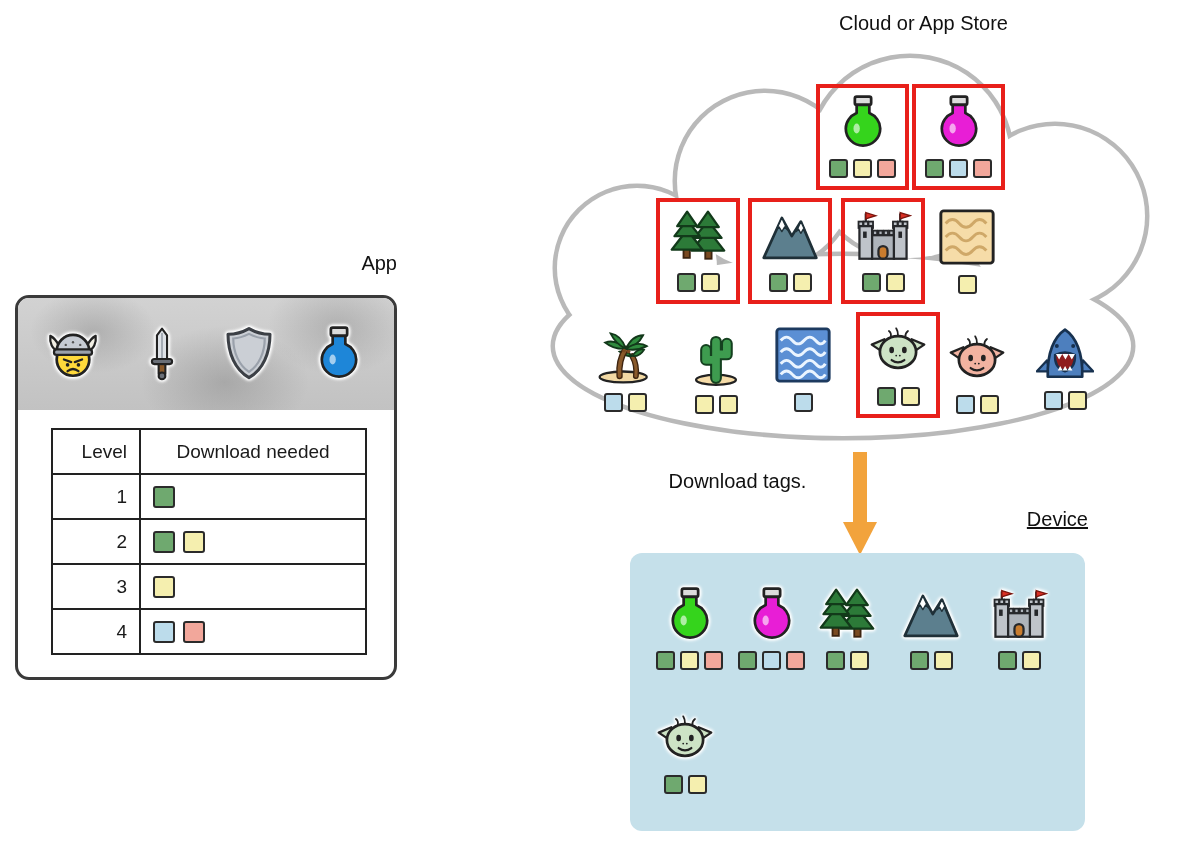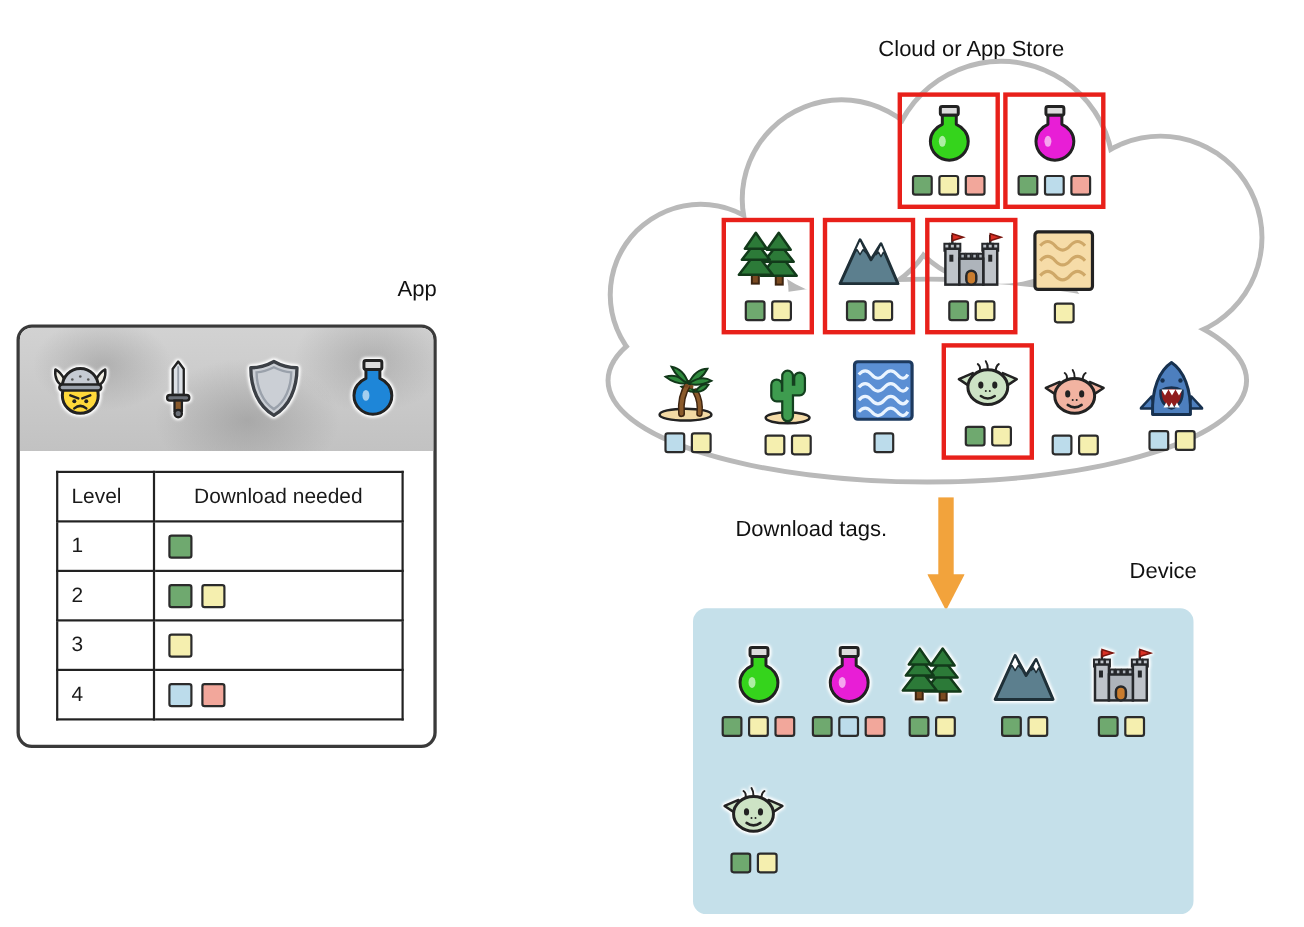--- a/index.html
+++ b/index.html
@@ -1,41 +1,41 @@
 <!DOCTYPE html>
 <html style="--hl: #E8201A;"><head>
 <meta charset="utf-8">
 <style>
   * { margin:0; padding:0; box-sizing:border-box; }
   body { background:#fff; font-family:"Liberation Sans", sans-serif; color:#1a1a1a; }
   .page { position:relative; width:1185px; height:843px; background:#fff; overflow:hidden; }
 
   .label { position:absolute; font-size:20px; color:#111; }
   .app-title     { left:15px;  top:252px; width:382px; text-align:right; }
-  .cloud-title   { left:758px; top:12px;  width:250px; text-align:center;margin-top:22px; }
+  .cloud-title   { left:758px; top:12px;  width:250px; text-align:right; }
   .download-label{ left:640px; top:470px; width:195px; text-align:center; }
-  .device-title  { left:980px; top:508px; width:108px; text-align:right; }
+  .device-title  { left:980px; top:508px; width:108px; text-align:right;text-decoration:underline; }
 
   
   .app-card { position:absolute; left:15px; top:295px; width:382px; height:385px;
     border:3px solid #3a3a3a; border-radius:14px; background:#fff; overflow:hidden; }
   .app-header { height:112px; display:flex; align-items:center; justify-content:space-between;
     padding:0 26px;
     background:
       radial-gradient(90px 60px at 20% 30%, rgba(120,120,120,.35), transparent 70%),
       radial-gradient(120px 80px at 55% 75%, rgba(100,100,100,.30), transparent 70%),
       radial-gradient(100px 70px at 85% 25%, rgba(110,110,110,.30), transparent 70%),
       linear-gradient(#d2d2d2,#c2c2c2); }
   .sticker { filter: drop-shadow(0 0 1.5px #fff) drop-shadow(0 0 1.5px #fff) drop-shadow(0 0 1.2px #fff); }
   .icon { line-height:0; display:inline-block; }
   .icon svg { display:block; }
 
   .app-table { position:absolute; left:33px; top:130px; border-collapse:collapse; background:#fff; }
   .app-table th, .app-table td { border:2px solid #222; font-size:19px; font-weight:400; height:45px; padding:0 12px; }
-  .app-table th.col-level, .app-table td.level-cell { width:88px; text-align:left; }
+  .app-table th.col-level, .app-table td.level-cell { width:88px; text-align:right; }
   .app-table th.col-res { width:226px; text-align:center; }
   .app-table td .tags { display:flex; gap:8px; }
   .app-table .tag { width:22px; height:22px; }
 
   
   .asset { position:absolute; display:flex; flex-direction:column; align-items:center; gap:7px; }
   .asset.selected { border:4px solid var(--hl,#E8201A); padding:6px 9px 8px; background:transparent; }
   .tags { display:flex; gap:5px; }
   .tag { width:19px; height:19px; border:2px solid #2b2b2b; border-radius:3px; }
 

